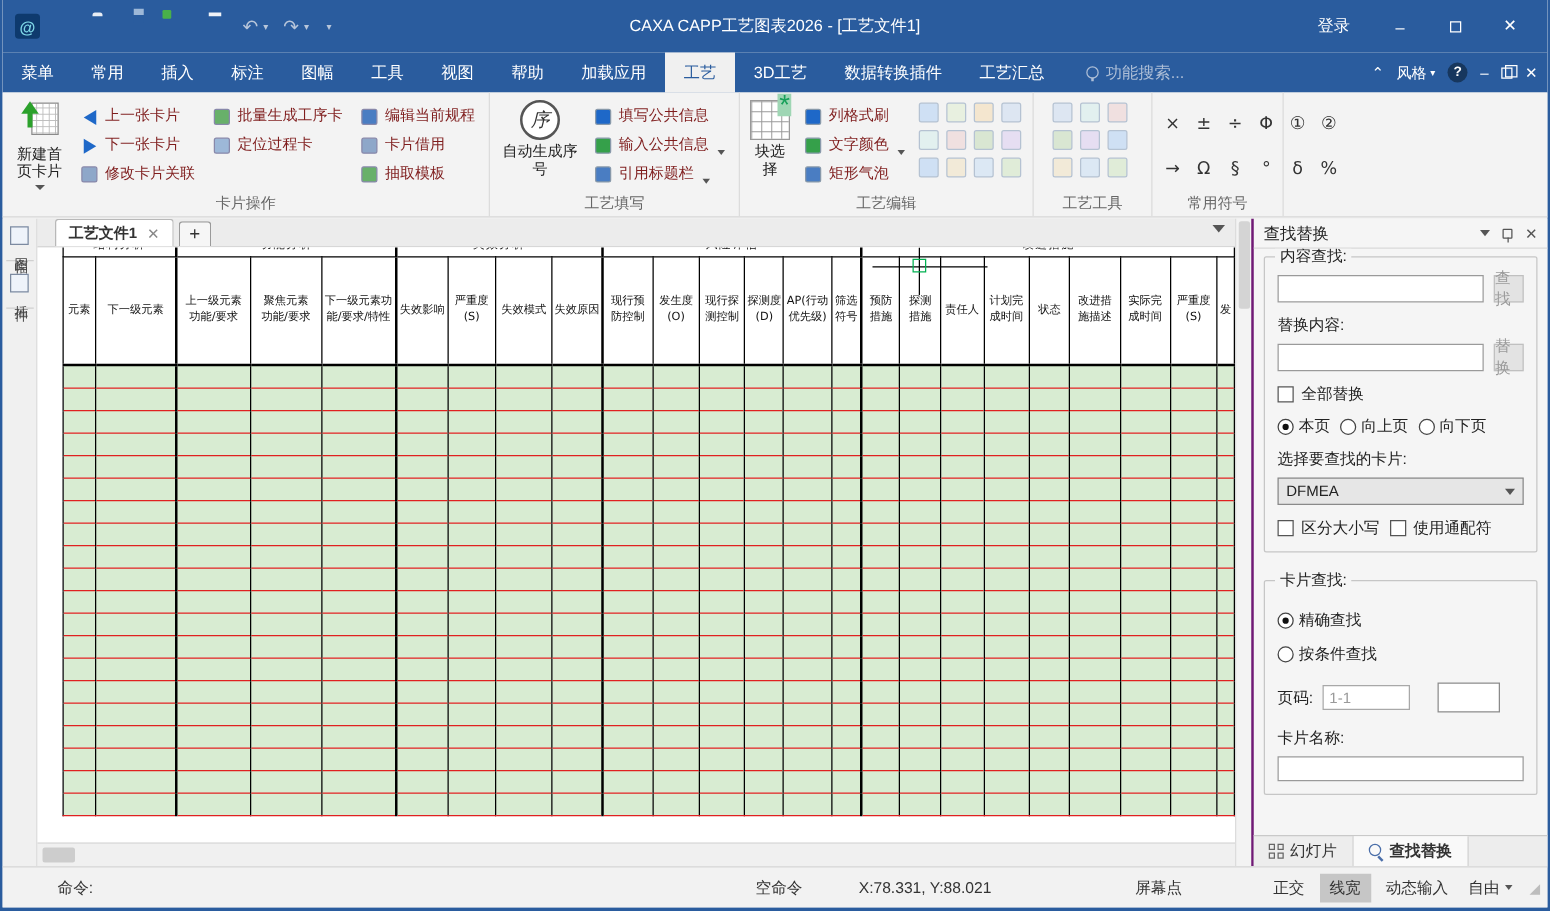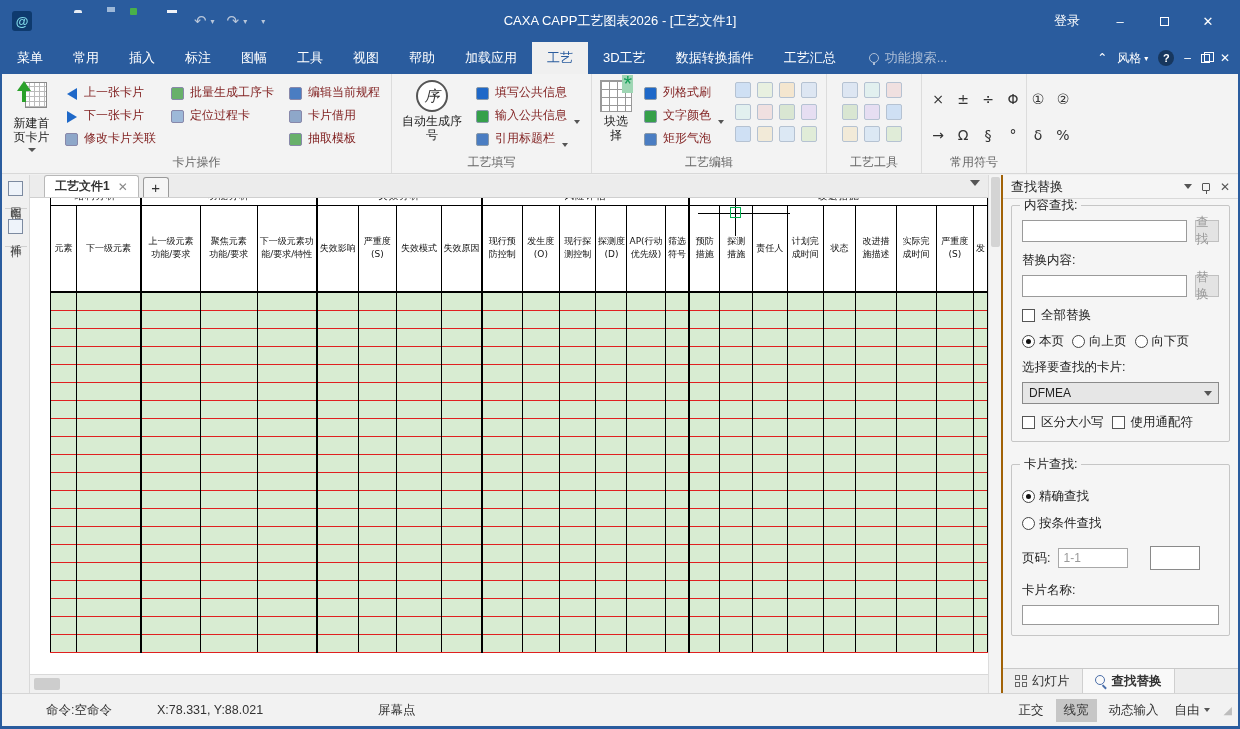--- a/index.html
+++ b/index.html
@@ -107,21 +107,21 @@
   .dfmea tr.grouprow th { height:17px; border-top:none; font-size:9.5px; letter-spacing:1px; }
   .dfmea tr.headrow th { height:87px; border-bottom:2px solid #000; }
   .dfmea td { background:#d8ecd2; border-left:1px solid #000; border-right:1px solid #000; border-top:1px solid #e02020; height:18px; }
   .dfmea tr:last-child td { border-bottom:1px solid #e02020; }
   .dfmea .gb { border-left-width:2px !important; }
   .crosshair-h { position:absolute; height:1px; background:#000; }
   .crosshair-v { position:absolute; width:1px; background:#000; }
   .crosshair-box { position:absolute; width:11px; height:11px; border:1px solid #00b050; background:transparent; }
 
   
-  .panel-col { width:237px; background:#f5f5f5; border-left:2px solid #a16207; display:flex; flex-direction:column; position:relative;justify-content:flex-end; }
+  .panel-col { width:237px; background:#f5f5f5; border-left:2px solid #701a75; display:flex; flex-direction:column; position:relative;justify-content:flex-end; }
   .panel-title { height:24px; display:flex; align-items:center; padding:0 8px; font-size:13px; color:#222; border-bottom:1px solid #d9d9d9; }
   .pt-icons { margin-left:auto; display:flex; align-items:center; gap:10px; color:#555; }
   .pt-caret { width:0; height:0; border-left:4.5px solid transparent; border-right:4.5px solid transparent; border-top:5px solid #555; cursor:pointer; }
   .pin { width:8px; height:8px; border:1px solid #555; border-radius:1px; position:relative; cursor:pointer; }
   .pin:after { content:""; position:absolute; left:3px; bottom:-4px; width:1px; height:4px; background:#555; }
   .pt-x { font-size:12px; cursor:pointer; }
   .panel-body { flex:1; padding:6px 8px 0 8px; overflow:hidden; font-size:12.5px; color:#222; }
   .gbox { border:1px solid #c6c6c6; border-radius:2px; position:relative; padding:14px 10px 10px 10px; margin-bottom:12px; }
   .gbox-legend { position:absolute; top:-9px; left:8px; background:#f5f5f5; padding:0 4px; font-size:12.5px; }
   .frow { display:flex; align-items:center; gap:8px; margin-bottom:10px; }
@@ -1128,21 +1128,21 @@
           <div class="ptab active">
             <span class="mag-ic"></span>
             <span>查找替换</span>
           </div>
         </div>
     </div>
   </div>
 
   <div class="statusbar">
     <span class="cmd-label st-item">命令:</span>
-    <span class="st-item" style="">空命令</span>
+    <span class="st-item" style="margin-left:530px">空命令</span>
     <span class="st-item" style="margin-left:45px">X:78.331, Y:88.021</span>
     <span class="st-item" style="margin-left:115px">屏幕点</span>
     <span style="margin-left:auto; display:flex; align-items:center;">
       <span style="display:flex; gap:4px;">
           <span class="st-toggle">正交</span>
           <span class="st-toggle active">线宽</span>
           <span class="st-toggle">动态输入</span>
         </span>
       <span class="st-toggle" style="display:flex;align-items:center">
         <span>自由</span>

